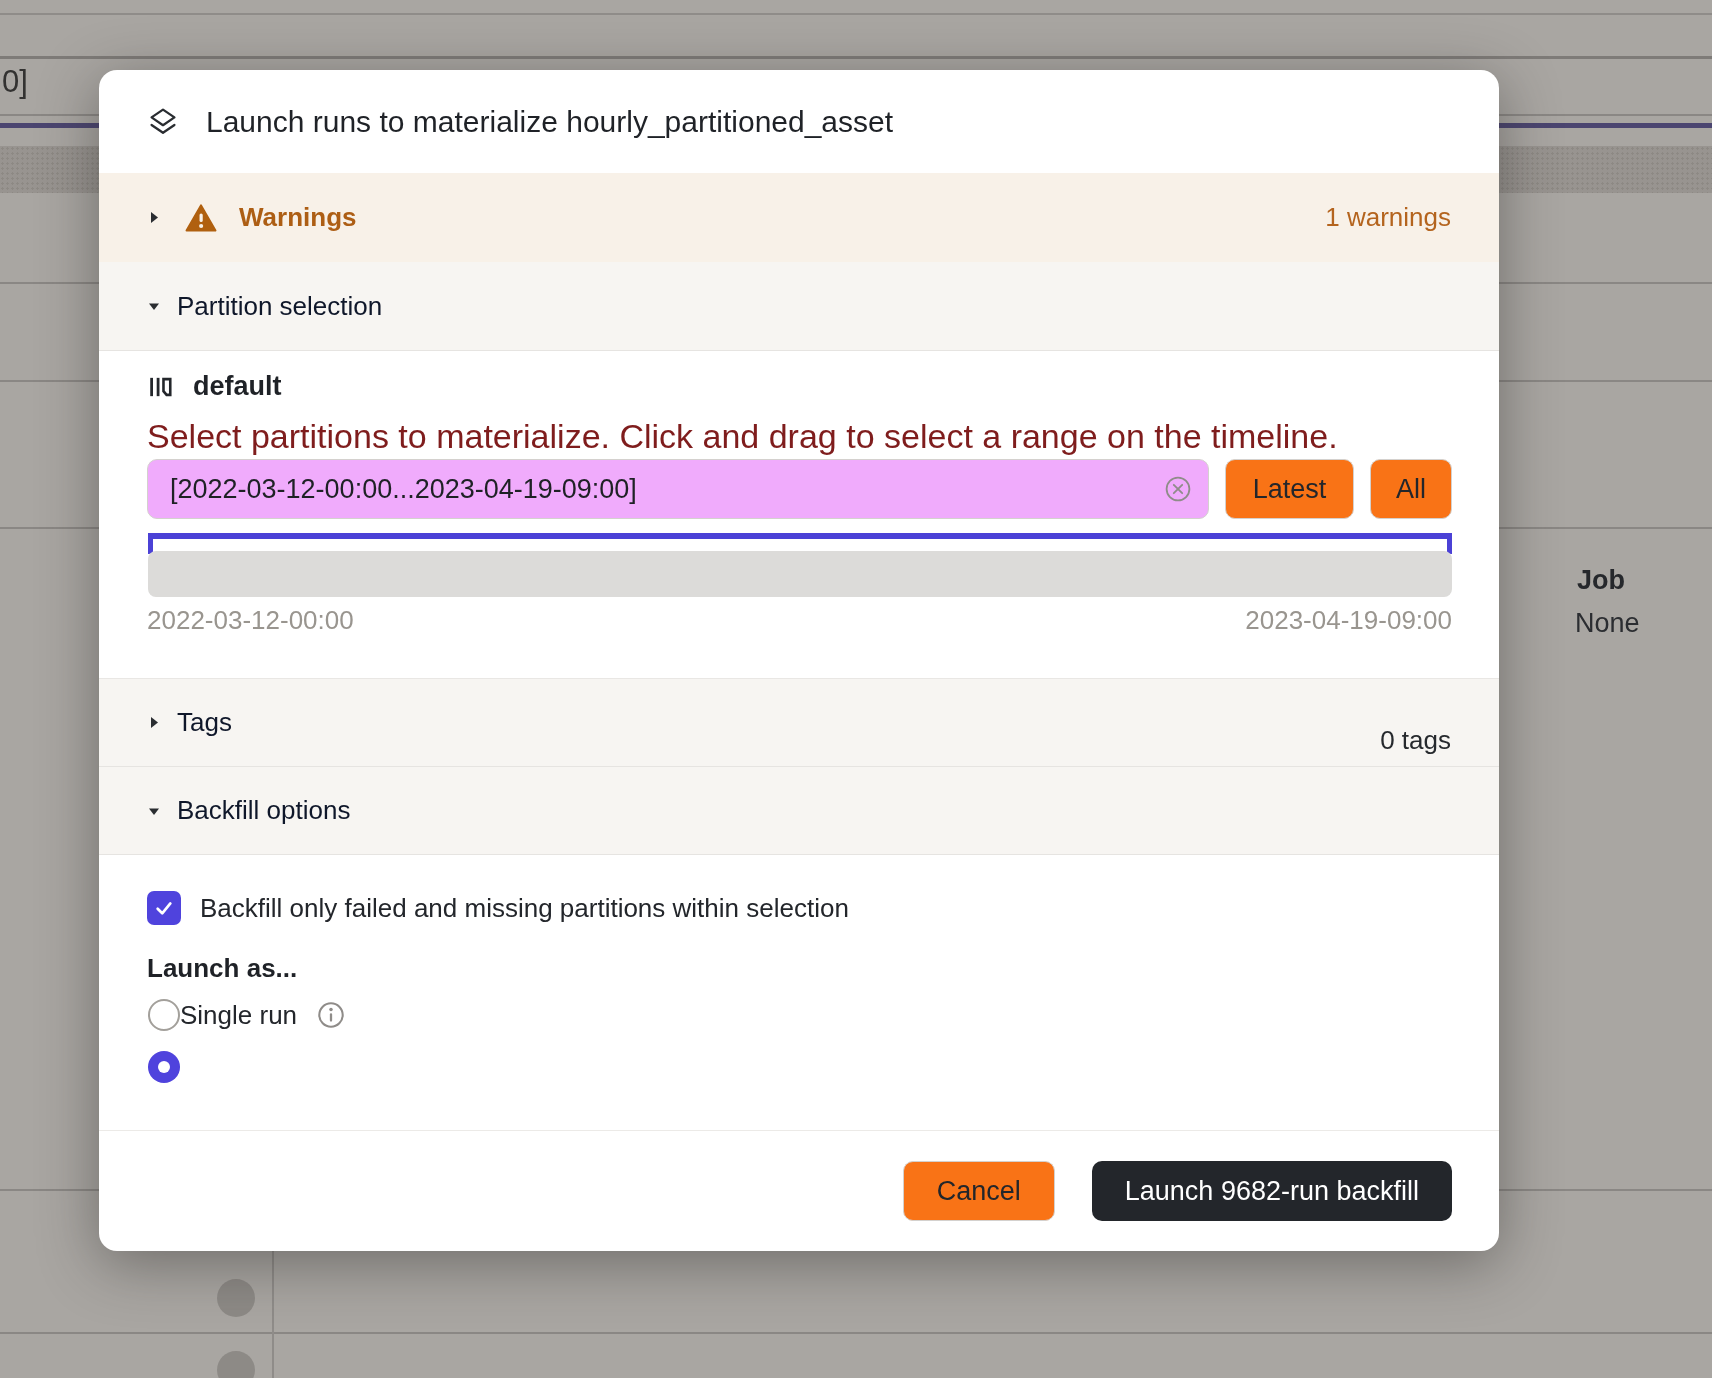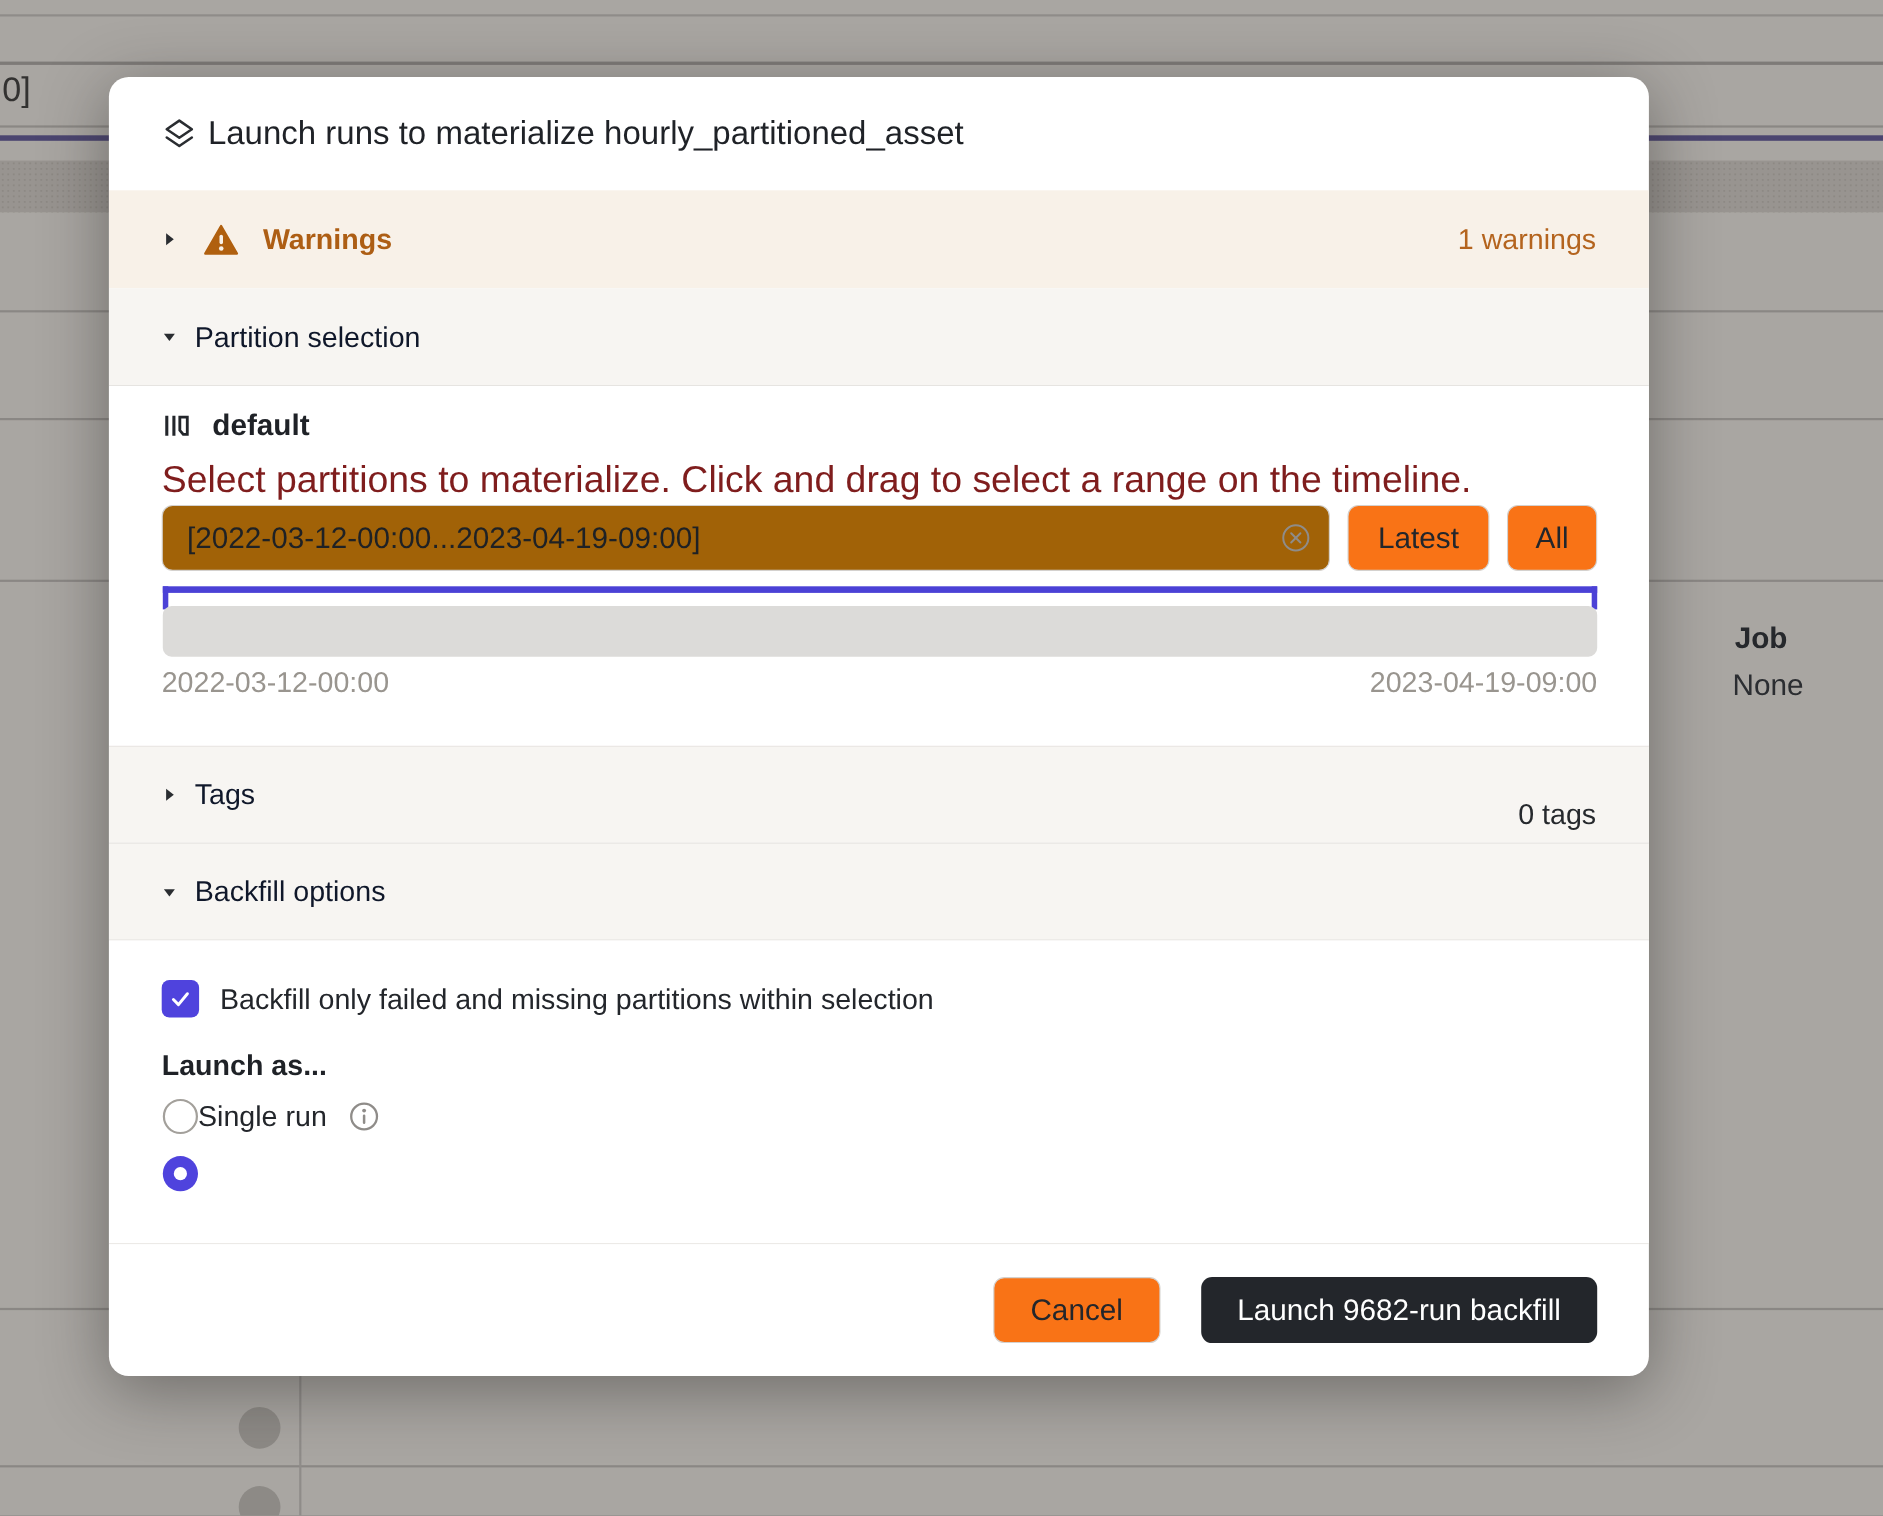--- a/index.html
+++ b/index.html
@@ -21,21 +21,21 @@
   .bg-job-v{font-size:27px;color:#2b2d31;}
   
   .modal{position:absolute;left:99px;top:70px;width:1400px;height:1181px;
     background:#ffffff;border-radius:18px;overflow:hidden;
     box-shadow:0 12px 60px rgba(40,38,36,.45);}
   .modal section{position:absolute;left:0;right:0;box-sizing:border-box;}
   .rowflex{display:flex;align-items:center;padding:0 48px;}
   .spacer{flex:1;}
   
   .mhead{top:0;height:103px;}
-  .mhead .title{font-size:30px;font-weight:500;color:#1f2227;margin-left:10px;}
+  .mhead .title{font-size:30px;font-weight:500;color:#1f2227;margin-left:27px;}
   
   .warnrow{top:103px;height:89px;background:#f8f1e8;}
   .warnrow .lbl{font-size:26px;font-weight:700;color:#ad5e14;margin-left:22px;}
   .warnrow .cnt{font-size:26px;color:#b4641e;}
   .caret{display:inline-flex;width:14px;flex:0 0 14px;}
   .caret svg{display:block;}
   .warn-tri{margin-left:24px;display:inline-flex;}
   
   .sechead{background:#f7f5f2;}
   .sechead .lbl{font-size:26px;font-weight:400;color:#0f172a;margin-left:16px;}
@@ -45,21 +45,21 @@
   .bf-head{top:696px;height:89px;border-top:1px solid #e6e4e1;border-bottom:1px solid #e6e4e1;}
   
   .pbody{top:281px;height:327px;background:#fff;}
   .pbody .inner{position:relative;width:100%;height:100%;}
   .dim-row{position:absolute;left:48px;top:20px;display:flex;align-items:center;}
   .dim-row .lbl{font-size:27px;font-weight:700;color:#1f2227;margin-left:18px;}
   .instr{position:absolute;left:48px;top:66px;font-size:34px;color:#7f1d1d;}
   .range-wrap{position:absolute;left:48px;top:108px;width:1062px;height:60px;}
   .range-input{box-sizing:border-box;width:100%;height:100%;border:1.5px solid #d4d1ce;
     border-radius:10px;font-size:27px;color:#1e2125;padding:0 62px 0 22px;outline:none;
-    font-family:"Liberation Sans",sans-serif;background:#a16207;}
+    font-family:"Liberation Sans",sans-serif;background:#f0abfc;}
   .clear-btn{position:absolute;right:16px;top:15px;width:30px;height:30px;cursor:pointer;border:0;background:none;padding:0;}
   .btn{box-sizing:border-box;display:flex;align-items:center;justify-content:center;
     border:1.5px solid #d4d1ce;border-radius:10px;background:#f97316;font-size:27px;color:#23262b;
     font-family:"Liberation Sans",sans-serif;cursor:pointer;}
   .latest-btn{position:absolute;left:1126px;top:108px;width:129px;height:60px;}
   .all-btn{position:absolute;left:1271px;top:108px;width:82px;height:60px;}
   .tl-sel{position:absolute;left:49px;top:182px;width:1304px;height:6px;background:#4b41d6;}
   .tl-sel::before,.tl-sel::after{content:"";position:absolute;top:0;width:5px;height:21px;background:#4b41d6;}
   .tl-sel::before{left:0;} .tl-sel::after{right:0;}
   .tl-track{position:absolute;left:49px;top:200px;width:1304px;height:46px;background:#dcdbd9;border-radius:8px;cursor:pointer;}

